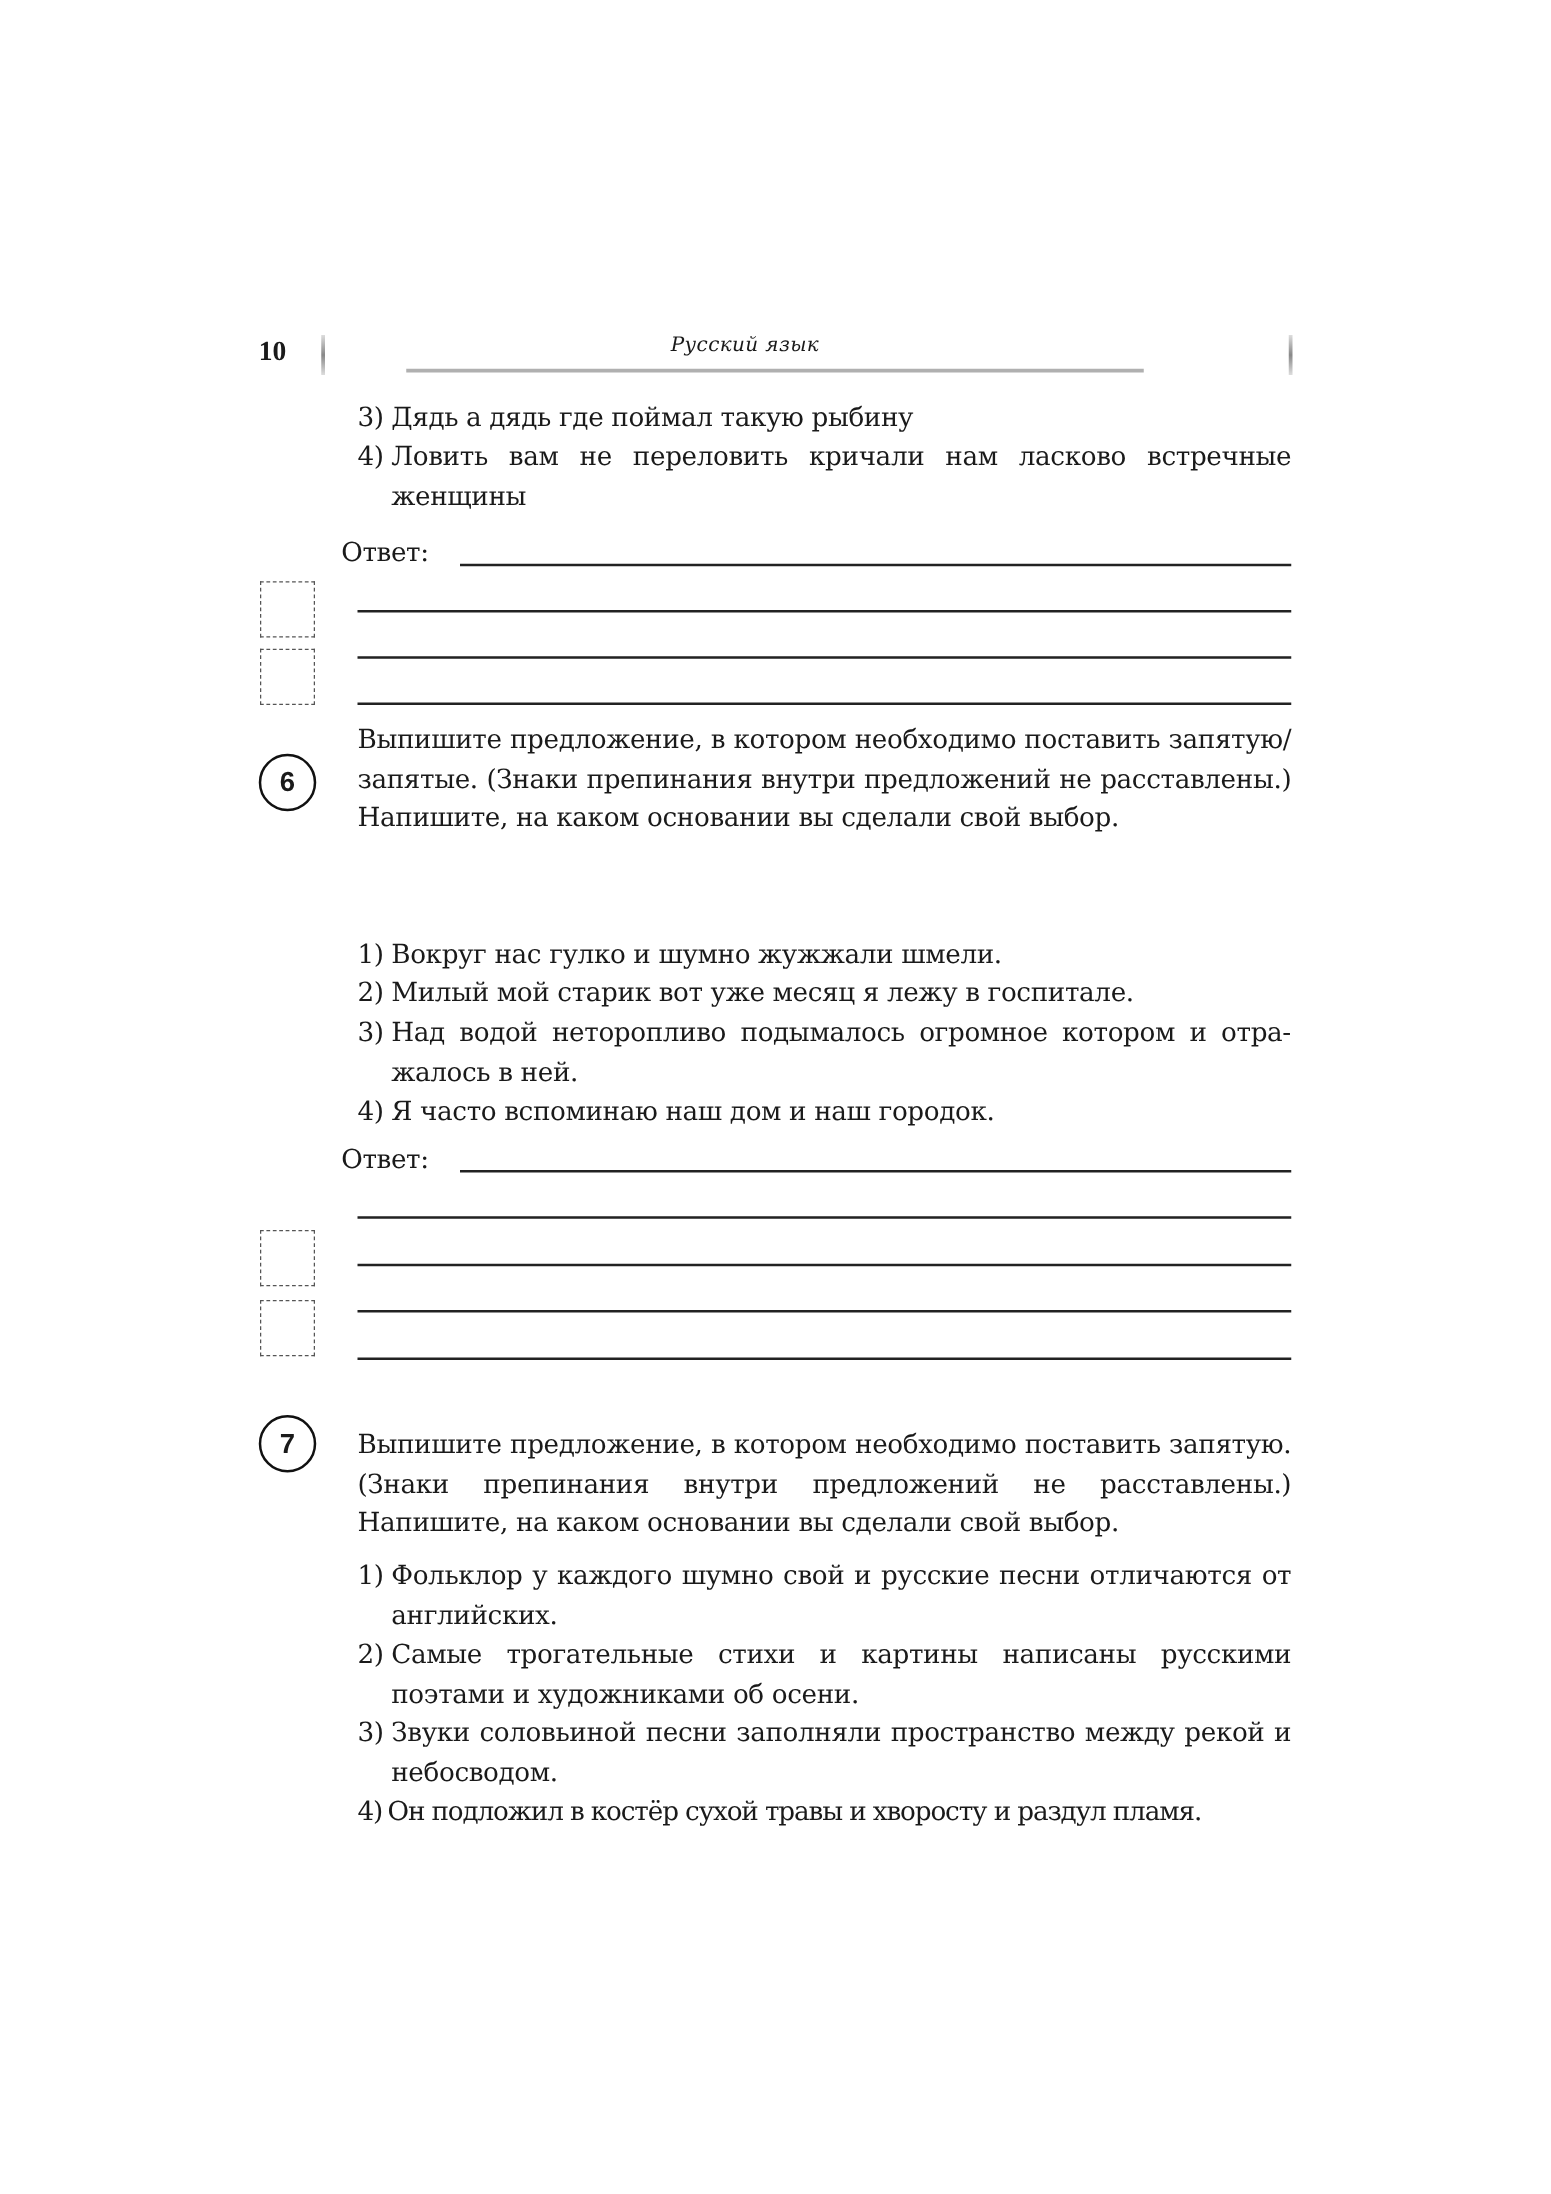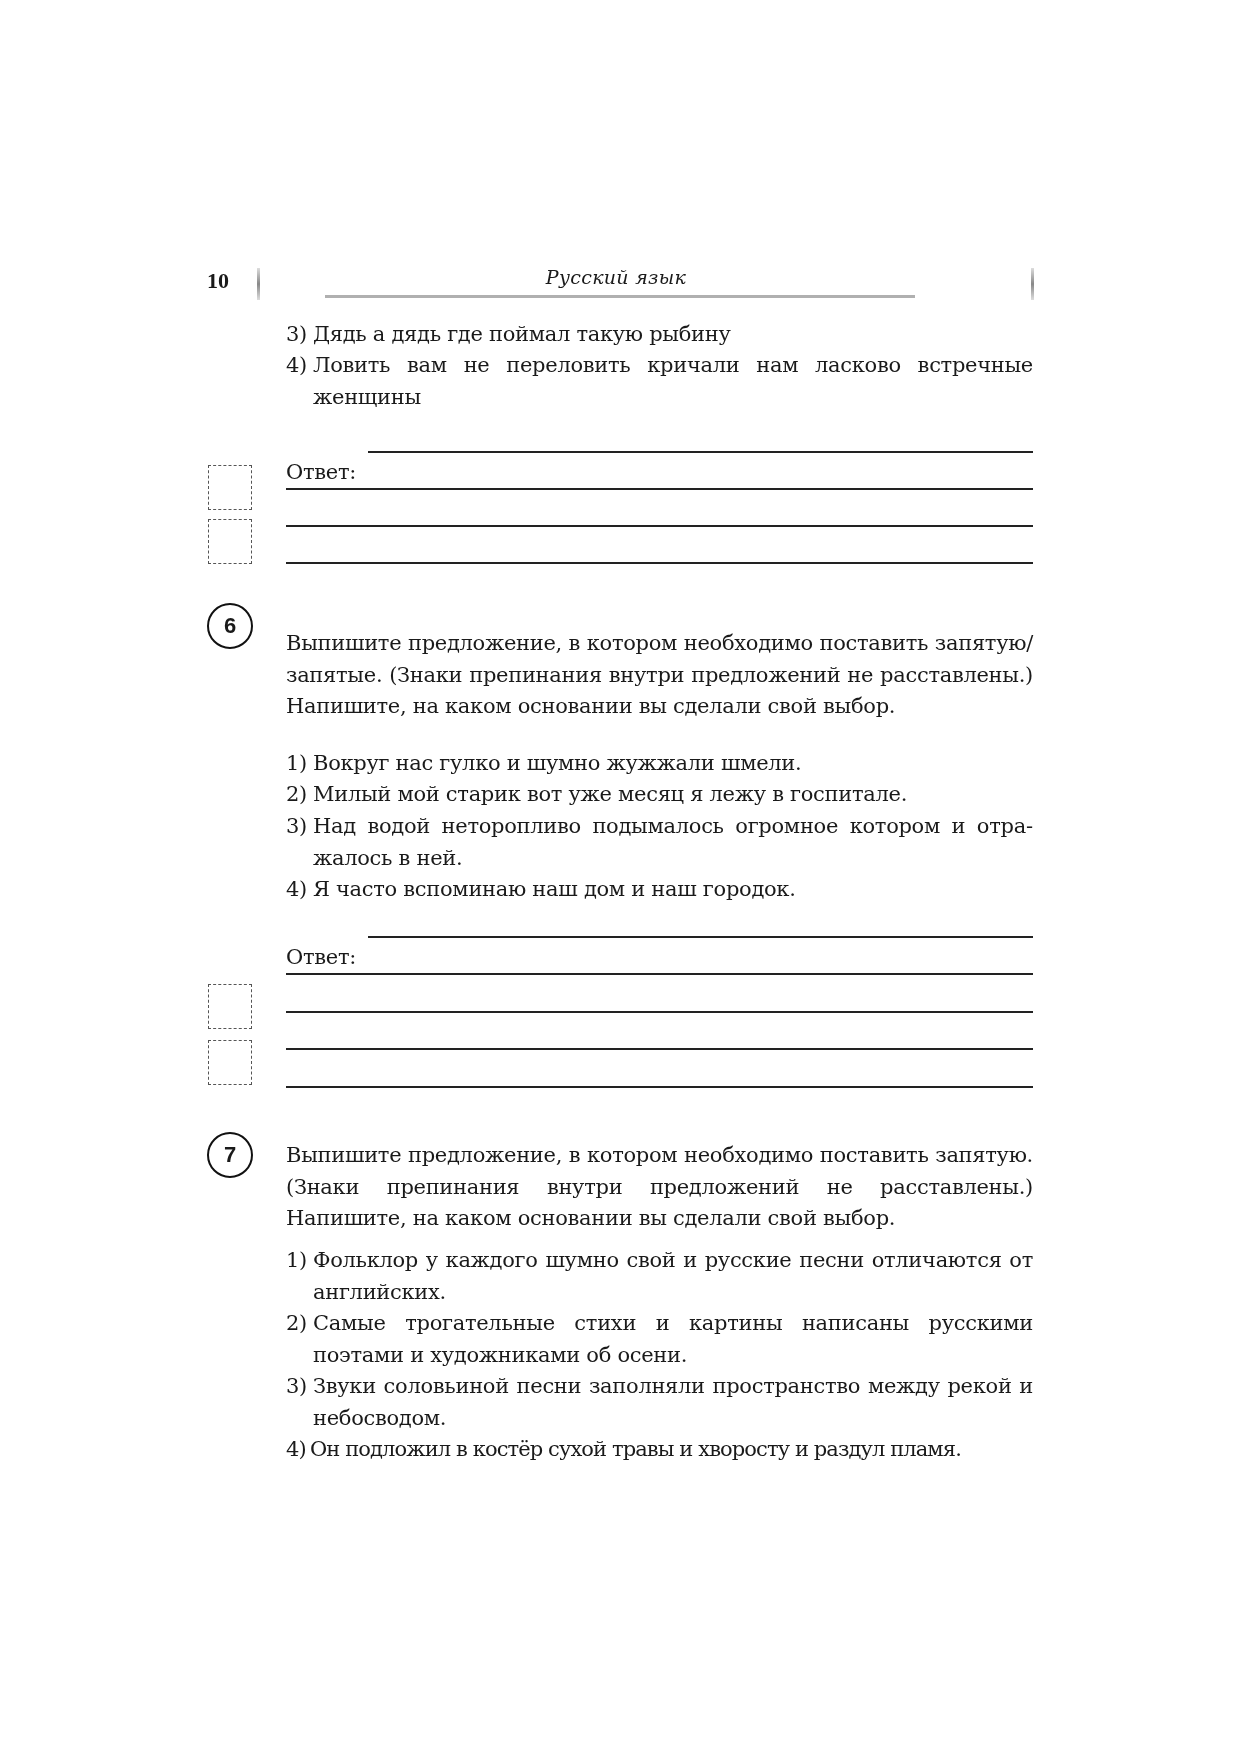--- a/index.html
+++ b/index.html
@@ -1,28 +1,28 @@
 <!DOCTYPE html>
 <html><head>
 <meta charset="utf-8">
 <style>
   html, body { margin:0; padding:0; background:#fff; }
   body { width:1241px; height:1755px; position:relative; overflow:hidden;
          font-family:"DejaVu Serif","Liberation Serif",serif; color:#1a1a1a; }
   .abs { position:absolute; }
   .page-num { left:207px; top:268px; font-weight:bold; font-size:22px; font-family:"Liberation Serif",serif; }
   .vbar { width:3px; height:32px; top:268px; background:linear-gradient(#ddd,#888,#ddd); }
-  .hdr-title { left:416px; width:400px; top:266px; text-align:center; font-style:italic; font-size:19px; font-family:"DejaVu Serif",serif; letter-spacing:0.3px; }
+  .hdr-title { left:396px; width:400px; top:266px; text-align:center; font-style:italic; font-size:16px; font-family:"DejaVu Serif",serif; letter-spacing:0.3px; }
   .hdr-line { left:325px; width:590px; top:295px; height:3px; background:#b0b0b0; }
   .txt { font-size:21px; line-height:31.5px; font-family:"DejaVu Serif",serif; letter-spacing:-0.3px; }
   .item { position:absolute; left:286px; width:750px; }
   .item .num { position:absolute; left:0; top:0; }
   .item .body { display:block; padding-left:27px; text-align:justify; text-align-last:left; }
   .para { position:absolute; left:286px; width:747px; text-align:justify; }
-  .answer-label { position:absolute; left:286px;margin-top:30px; }
+  .answer-label { position:absolute; left:273px; }
   .rule { position:absolute; height:2px; background:#222; }
   .dbox { position:absolute; left:208px; width:44px; height:45px; border:1.5px dashed #555; box-sizing:border-box; }
   .circ { position:absolute; left:207px; width:46px; height:46px; border:2px solid #111; border-radius:50%; box-sizing:border-box;
           display:flex; align-items:center; justify-content:center; font-family:"Liberation Sans",sans-serif; font-weight:bold; font-size:22px; }
 </style>
 </head>
 <body>
 
 <div class="abs page-num">10</div>
 <div class="abs vbar" style="left:257px"></div>
@@ -43,21 +43,21 @@
 </div>
 <div class="rule" style="left:368px; width:665px; top:451px"></div>
 <div class="rule" style="left:286px; width:747px; top:488px"></div>
 <div class="rule" style="left:286px; width:747px; top:525px"></div>
 <div class="rule" style="left:286px; width:747px; top:562px"></div>
 <div class="dbox" style="top:465px"></div>
 <div class="dbox" style="top:519px"></div>
 
 <div class="circ" style="top:603px">6</div>
 <div class="txt">
-  <div class="para" style="top:628px">Выпишите предложение, в котором необходимо поставить запятую/запятые. (Знаки препинания внутри предложений не расставлены.) Напишите, на каком основании вы сделали свой выбор.</div>
+  <div class="para" style="top:576px">Выпишите предложение, в котором необходимо поставить запятую/запятые. (Знаки препинания внутри предложений не расставлены.) Напишите, на каком основании вы сделали свой выбор.</div>
   <div class="item" style="top:748px">
     <span class="num">1)</span>
     <span class="body" style="text-align:center">Вокруг нас гулко и шумно жужжали шмели.</span>
   </div>
   <div class="item" style="top:779px">
     <span class="num">2)</span>
     <span class="body" style="text-align:right">Милый мой старик вот уже месяц я лежу в госпитале.</span>
   </div>
   <div class="item" style="top:811px; width:747px">
     <span class="num">3)</span>

